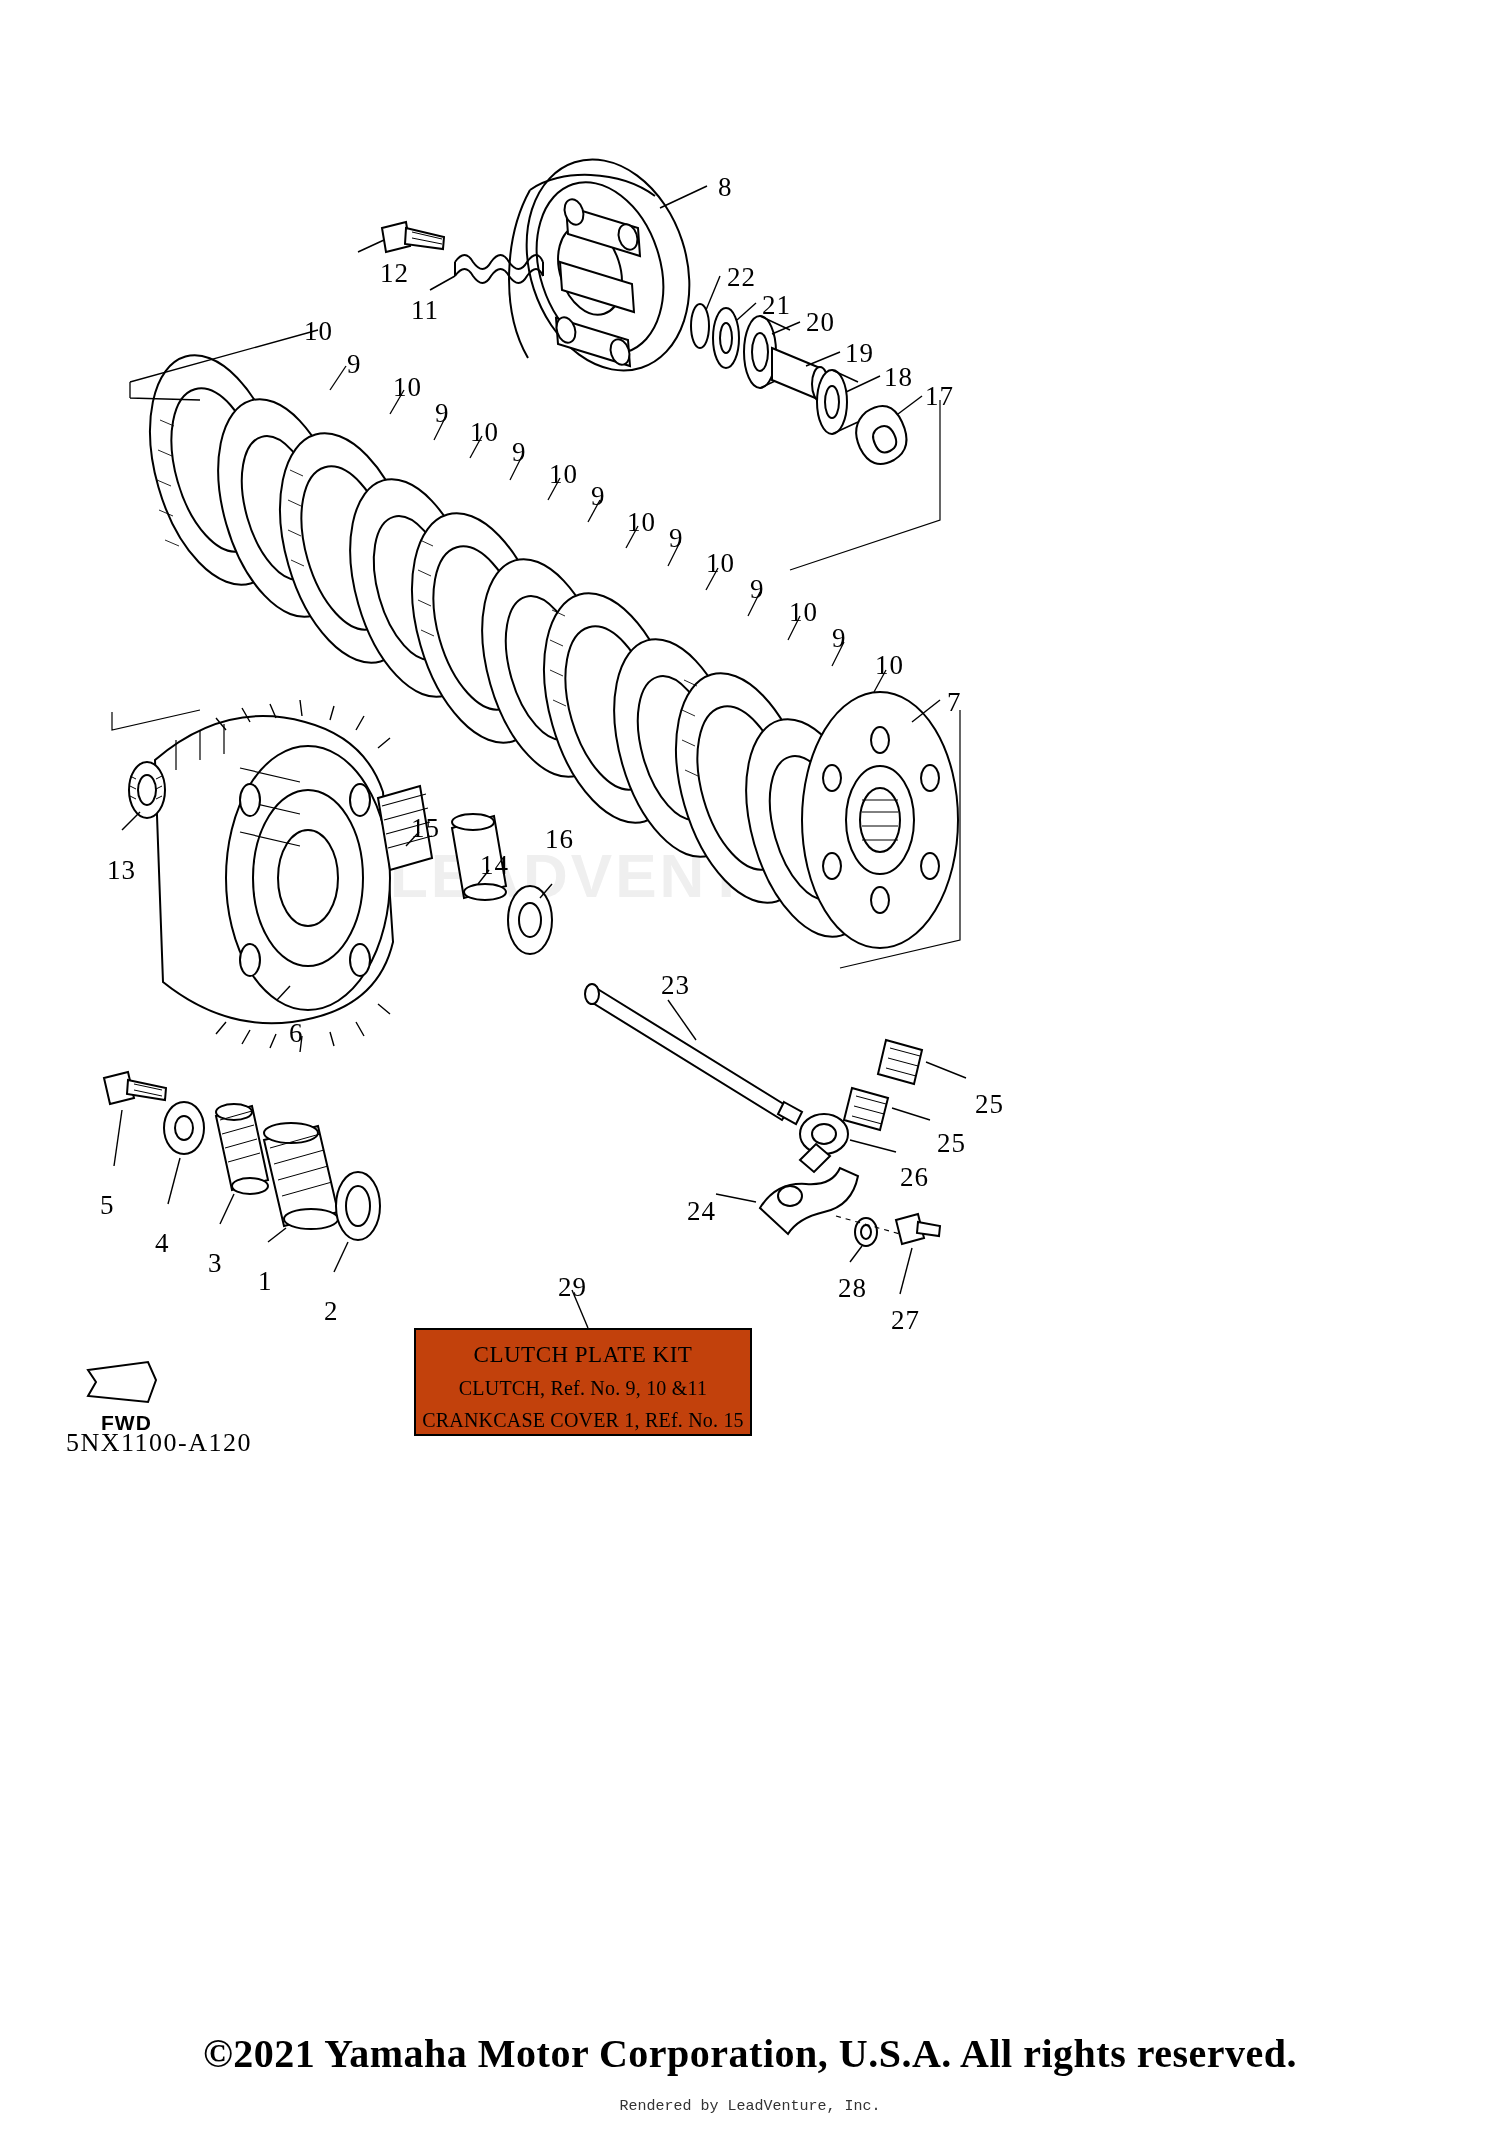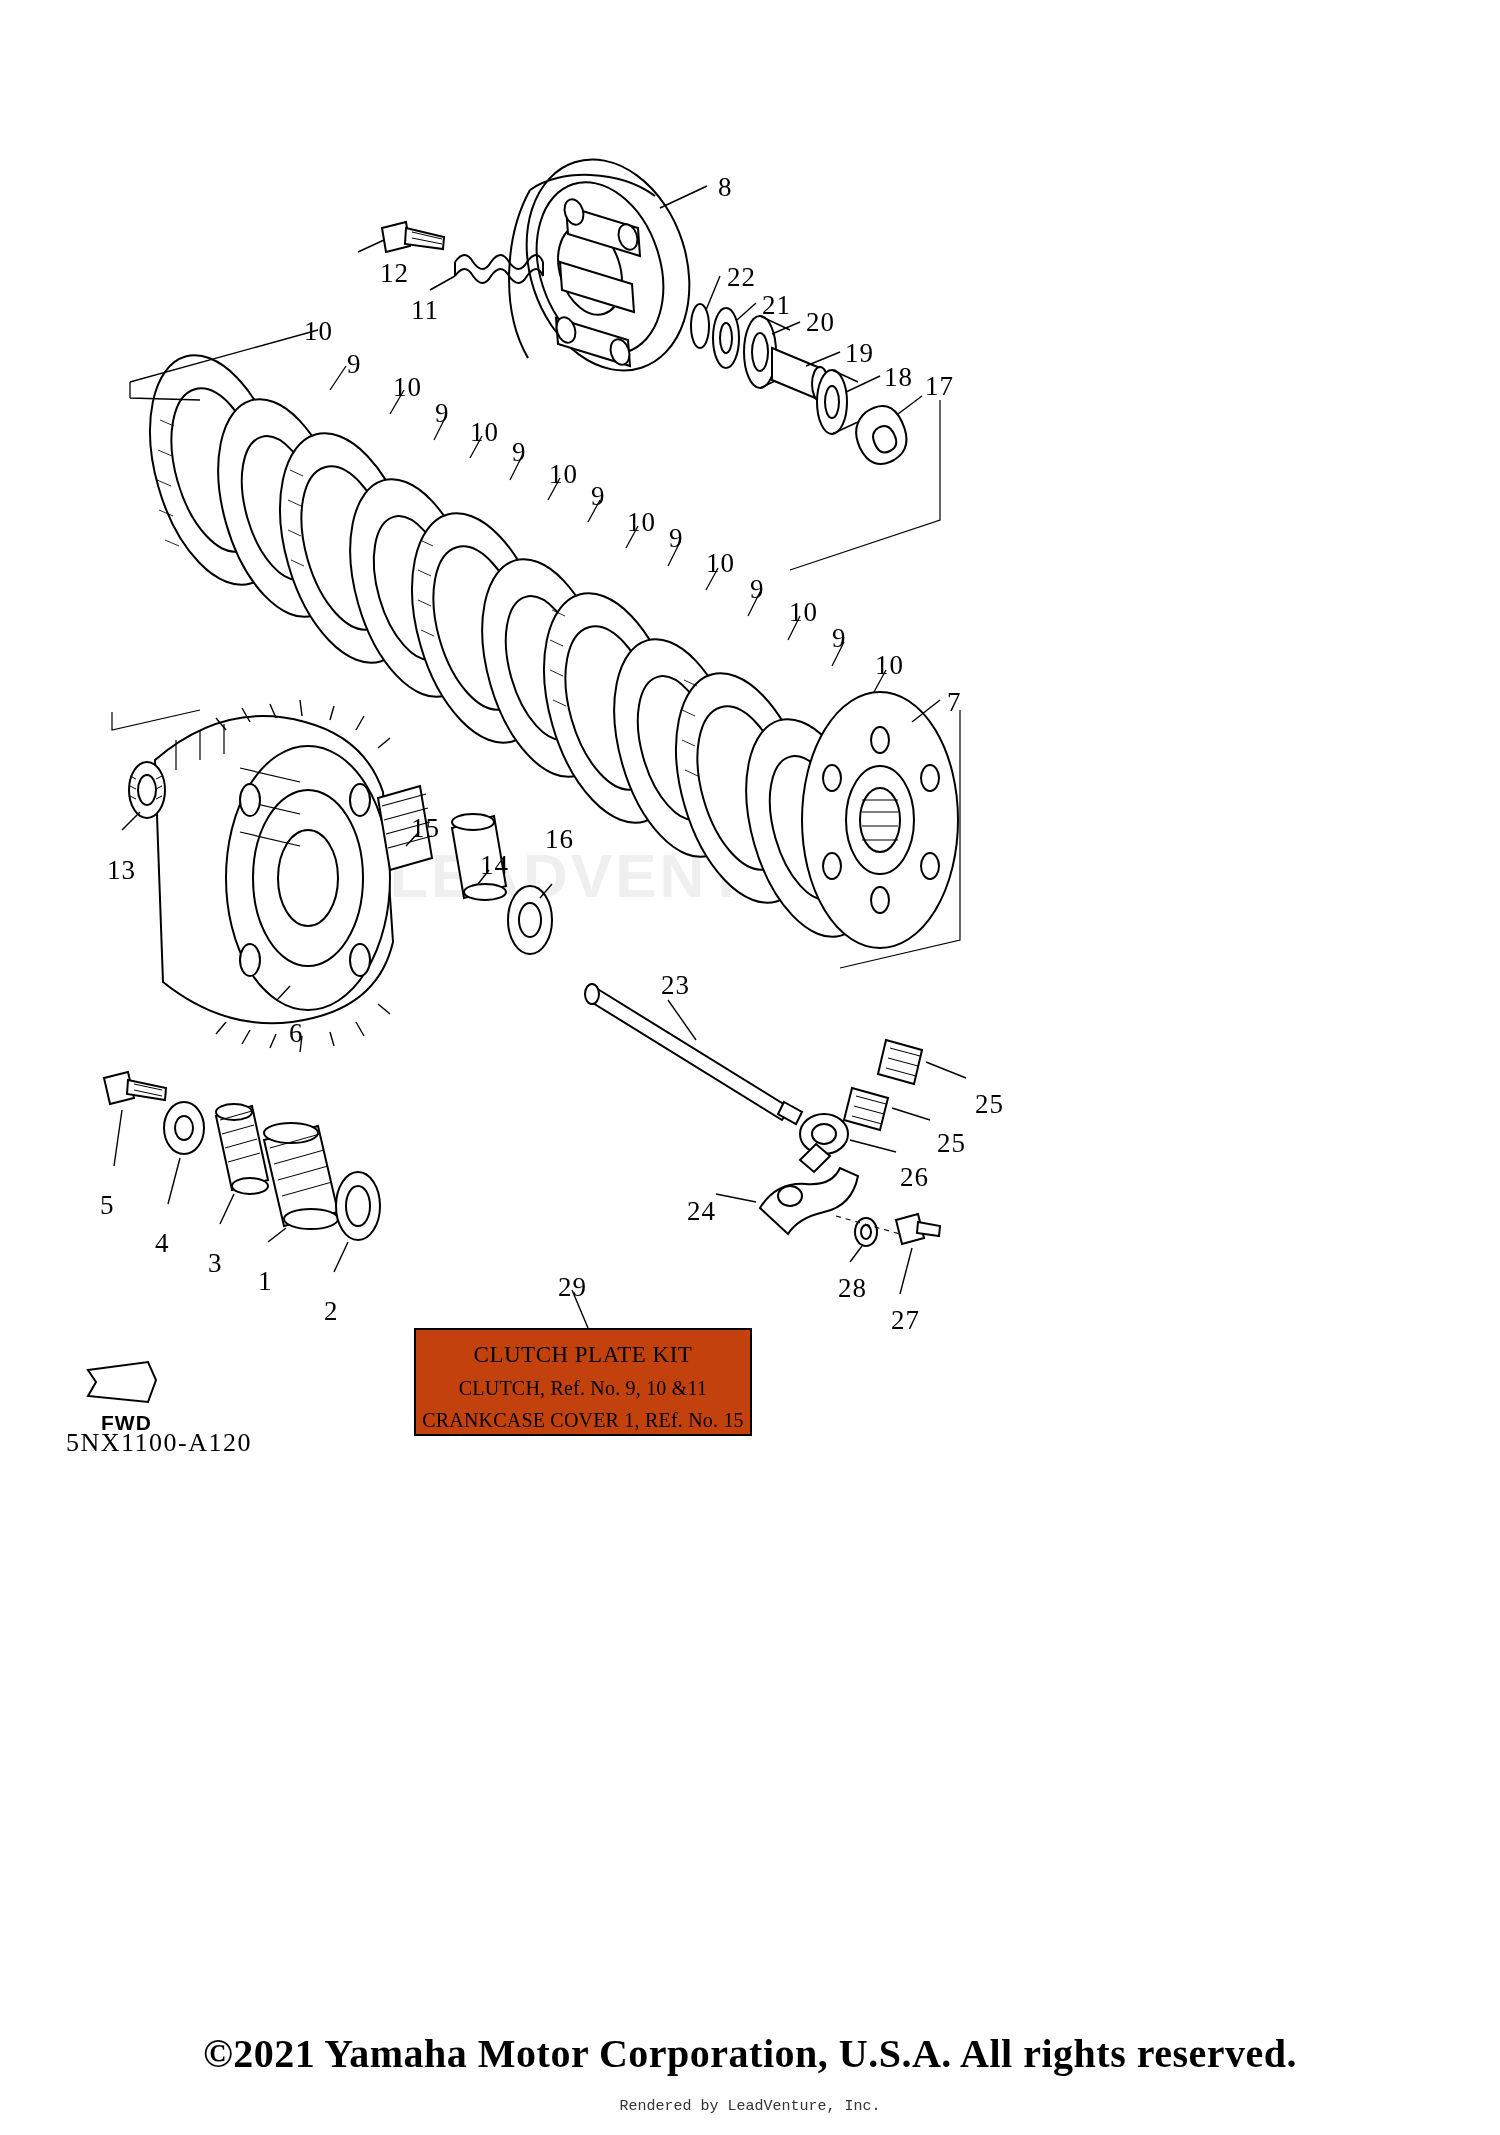--- a/index.html
+++ b/index.html
@@ -363,21 +363,21 @@
   </svg>
 
   <div class="callout" style="left:718px; top:172px;">8</div>
   <div class="callout" style="left:340px; top:258px;margin-left:40px;">12</div>
   <div class="callout" style="left:411px; top:295px;">11</div>
   <div class="callout" style="left:727px; top:262px;">22</div>
   <div class="callout" style="left:762px; top:290px;">21</div>
   <div class="callout" style="left:806px; top:307px;">20</div>
   <div class="callout" style="left:845px; top:338px;">19</div>
   <div class="callout" style="left:884px; top:362px;">18</div>
-  <div class="callout" style="left:925px; top:371px;">17</div>
+  <div class="callout" style="left:925px; top:381px;">17</div>
 
   <div class="callout" style="left:304px; top:316px;">10</div>
   <div class="callout" style="left:347px; top:349px;">9</div>
   <div class="callout" style="left:393px; top:372px;">10</div>
   <div class="callout" style="left:435px; top:398px;">9</div>
   <div class="callout" style="left:470px; top:417px;">10</div>
   <div class="callout" style="left:512px; top:437px;">9</div>
   <div class="callout" style="left:549px; top:459px;">10</div>
   <div class="callout" style="left:591px; top:481px;">9</div>
   <div class="callout" style="left:627px; top:507px;">10</div>

